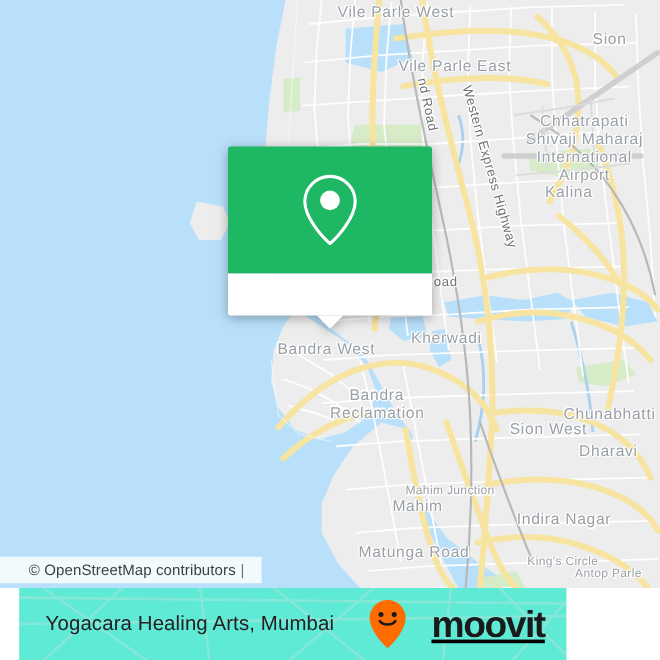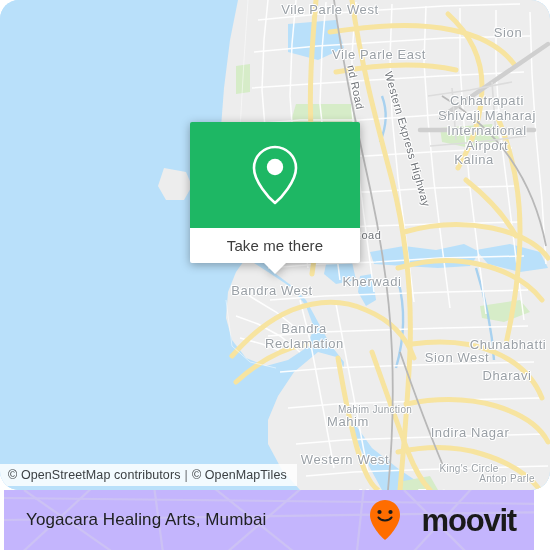--- a/index.html
+++ b/index.html
@@ -23,21 +23,20 @@
   }
 
   
   .map-viewport {
     position: absolute;
     left: 0; top: 0;
     width: 550px;
     height: 490px;
     overflow: hidden;
     background: #b9e0fa; 
-    border-radius: 19px;
   }
   .map-svg { position: absolute; left: 0; top: 0; }
 
   .map-label {
     position: absolute;
     color: #9aa0a6;
     font-family: "Liberation Sans", sans-serif;
     font-size: 11.5px;
     letter-spacing: 0.6px;
     white-space: nowrap;
@@ -55,21 +54,21 @@
     font-size: 11px;
     letter-spacing: .5px;
   }
 
   
   .attribution {
     position: absolute;
     left: 0;
     top: 464px;
     height: 22px;
-    padding: 0 10px 0 8px;
+    padding: 0 10px 0 24px;
     display: flex;
     align-items: center;
     background: rgba(255,255,255,0.82);
     color: #3c4043;
     font-size: 12.5px;
     letter-spacing: .1px;
     white-space: nowrap;
   }
   .attribution .sep { margin: 0 4px; color: #6d7074; }
   .attribution a, .attribution span { color: #3c4043; text-decoration: none; }
@@ -111,25 +110,25 @@
     bottom: -11px;
     width: 0; height: 0;
     border-left: 11px solid transparent;
     border-right: 11px solid transparent;
     border-top: 11px solid #ffffff;
   }
 
   
   .bottom-bar {
     position: absolute;
-    left: 4px;
+    left: 16px;
     top: 490px;
-    width: 530px;
+    width: 456px;
     height: 60px;
-    background: #c4b5fd;
+    background: #5eead4;
     overflow: hidden;
   }
   .bottom-watermark {
     position: absolute;
     left: 0; top: -490px;
     opacity: .30;
     pointer-events: none;
   }
   .bottom-inner {
     position: relative;
@@ -144,20 +143,21 @@
   .place-title {
     color: #202124;
     font-size: 17px;
     letter-spacing: .1px;
     white-space: nowrap;
   }
   .brand {
     display: flex;
     align-items: center;
     gap: 20px;
+    text-decoration: underline;
   }
   .brand-word {
     color: #1a1a1a;
     font-size: 31px;
     font-weight: bold;
     letter-spacing: -1.2px;
     line-height: 1;
   }
 </style>
 </head>
@@ -315,51 +315,49 @@
     </svg>
 
     <div id="map-label-layer">
         <div class="map-label lg" style="left: 330px; top: 2px; transform: translate(-50%, 0px);">Vile Parle West</div>
         <div class="map-label lg" style="left: 508px; top: 25px; transform: translate(-50%, 0px);">Sion</div>
         <div class="map-label lg" style="left: 379px; top: 47px; transform: translate(-50%, 0px);">Vile Parle East</div>
         <div class="map-label lg two-line" style="width: 105px; left: 487px; top: 94px; transform: translate(-50%, 0px);">Chhatrapati Shivaji Maharaj International Airport</div>
         <div class="map-label lg" style="left: 474px; top: 152px; transform: translate(-50%, 0px);">Kalina</div>
         <div class="map-label lg" style="left: 372px; top: 262px; transform: translate(-50%, 0px); margin-top: 12px;">Kherwadi</div>
         <div class="map-label lg" style="left: 272px; top: 283px; transform: translate(-50%, 0px);">Bandra West</div>
-        <div class="map-label lg two-line" style="width: 78px; left: 304px; top: 322px; transform: translate(-50%, 0px);">Bandra Reclamation</div>
+        <div class="map-label lg two-line" style="width: 78px; left: 314px; top: 322px; transform: translate(-50%, 0px);">Bandra Reclamation</div>
         <div class="map-label lg" style="left: 508px; top: 337px; transform: translate(-50%, 0px);">Chunabhatti</div>
         <div class="map-label lg" style="left: 457px; top: 350px; transform: translate(-50%, 0px);">Sion West</div>
         <div class="map-label lg" style="left: 459px; top: 368px; transform: translate(-50%, 0px); margin-left: 48px;">Dharavi</div>
         <div class="map-label lg" style="left: 348px; top: 382px; transform: translate(-50%, 0px); margin-top: 32px;">Mahim</div>
         <div class="map-label sm" style="left: 375px; top: 404px; transform: translate(-50%, 0px); text-align: center;">Mahim Junction</div>
         <div class="map-label lg" style="left: 470px; top: 425px; transform: translate(-50%, 0px);">Indira Nagar</div>
-        <div class="map-label lg" style="left: 345px; top: 452px; transform: translate(-50%, 0px);">Western West</div>
+        <div class="map-label lg" style="left: 345px; top: 452px; transform: translate(-50%, 0px);">Matunga Road</div>
         <div class="map-label sm" style="left: 469px; top: 463px; transform: translate(-50%, 0px);">King's Circle</div>
         <div class="map-label sm" style="left: 507px; top: 473px; transform: translate(-50%, 0px);">Antop Parle</div>
         <div class="map-label lg" style="left: 403px; top: 487px; transform: translate(-50%, 0px);">Matunga East</div>
         <div class="map-label road" style="left: 360px; top: 229px; transform: translate(-50%, 0px);">ar Road</div>
         <div class="map-label road" style="left: 394px; top: 70px; transform-origin: 0px 0px; transform: rotate(74deg);">Western Express Highway</div>
         <div class="map-label road" style="left: 357px; top: 64px; transform-origin: 0px 0px; transform: rotate(78deg);">nd Road</div>
       </div>
 
     <div class="attribution">
       <span>© OpenStreetMap contributors</span>
       <span class="sep">|</span>
-      <span>© OpenMapTiles</span>
     </div>
 
     <div class="popup">
       <div class="popup-head">
         <svg width="52" height="64" viewBox="0 0 52 64" aria-hidden="true">
           <path d="M26 4 C14.4 4 5 13.4 5 25 C5 38.5 20 55 26 60 C32 55 47 38.5 47 25 C47 13.4 37.6 4 26 4 Z" fill="none" stroke="#ffffff" stroke-width="2.6" stroke-linejoin="round"></path>
           <circle cx="26" cy="24" r="8.2" fill="#ffffff"></circle>
         </svg>
       </div>
       <div class="popup-foot">
-        <span class="popup-foot-label">Take me there</span>
         <span class="popup-tail"></span>
       </div>
     </div>
   </div>
 
   <div class="bottom-bar">
     <svg class="bottom-watermark" width="550" height="550" viewBox="0 0 550 550" aria-hidden="true">
       <g stroke="#e0e0e0" stroke-width="2.2" fill="none">
         <path d="M 20 490 L 120 560"></path>
         <path d="M 90 486 L 10 560"></path>

